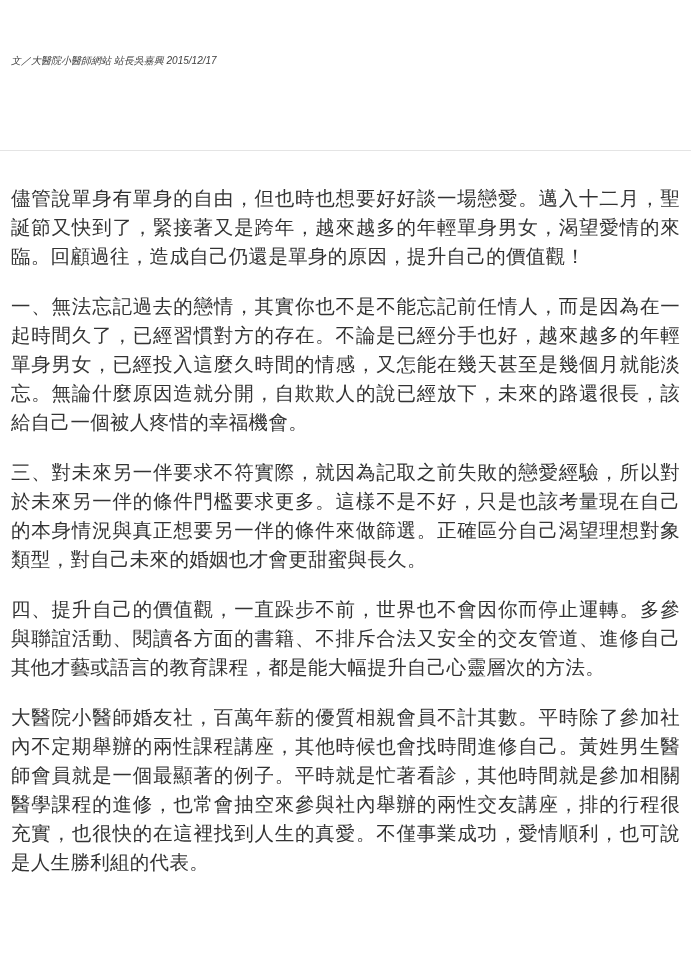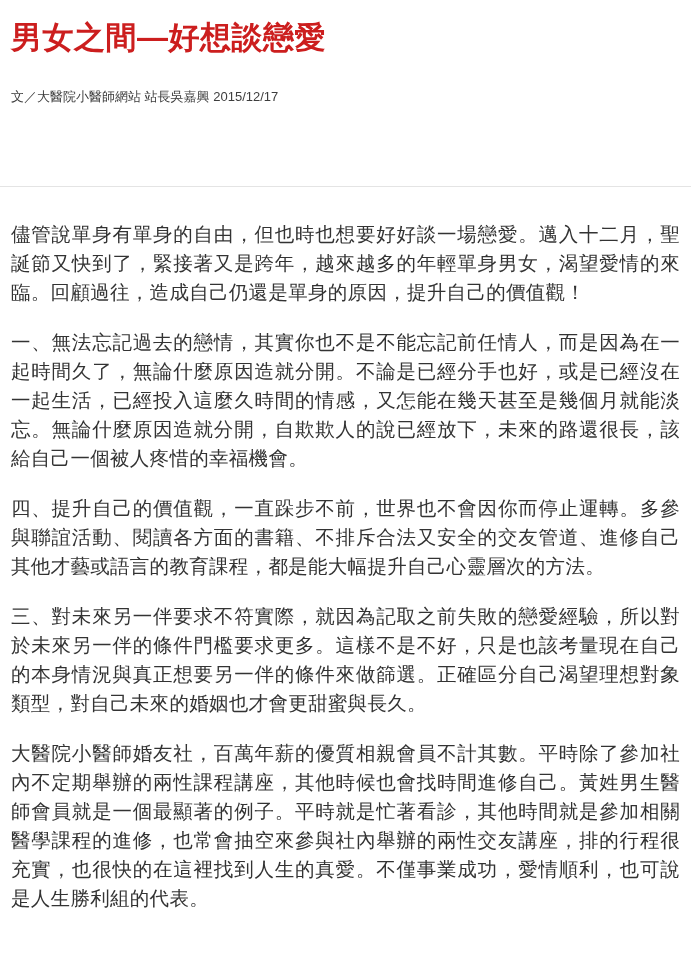--- a/index.html
+++ b/index.html
@@ -22,24 +22,25 @@
   }
   .article-title {
     margin: 19px 0 0 0;
     font-size: 31px;
     line-height: 37px;
     font-weight: 700;
     color: #cc1e1e;
     letter-spacing: 0.5px;
   }
   .article-byline {
-    margin-top: 32px;
-    font-size: 13px;
+    margin-top: 52px;
+    font-size: 10px;
     line-height: 17px;
     color: #3d3d3d;
+    font-style: italic;
   }
   .divider {
     border: none;
     border-top: 1px solid #e4e4e4;
     margin: 81px 0 0 0;
     width: 100%;
     height: 0;
   }
   .article-body {
     padding: 0 11px 20px 11px;
@@ -55,27 +56,26 @@
   .article-body p:first-child {
     margin-top: 33px;
   }
 </style>
 </head>
 <body>
 
 <div class="page">
 
   <div class="article-header">
-    <h1 class="article-title">男女之間—好想談戀愛</h1>
     <div class="article-byline">文／大醫院小醫師網站 站長吳嘉興 2015/12/17</div>
   </div>
 
   <hr class="divider">
 
   <div class="article-body">
     <p>儘管說單身有單身的自由，但也時也想要好好談一場戀愛。邁入十二月，聖誕節又快到了，緊接著又是跨年，越來越多的年輕單身男女，渴望愛情的來臨。回顧過往，造成自己仍還是單身的原因，提升自己的價值觀！</p>
-    <p>一、無法忘記過去的戀情，其實你也不是不能忘記前任情人，而是因為在一起時間久了，無論什麼原因造就分開。不論是已經分手也好，或是已經沒在一起生活，已經投入這麼久時間的情感，又怎能在幾天甚至是幾個月就能淡忘。無論什麼原因造就分開，自欺欺人的說已經放下，未來的路還很長，該給自己一個被人疼惜的幸福機會。</p>
+    <p>一、無法忘記過去的戀情，其實你也不是不能忘記前任情人，而是因為在一起時間久了，已經習慣對方的存在。不論是已經分手也好，越來越多的年輕單身男女，已經投入這麼久時間的情感，又怎能在幾天甚至是幾個月就能淡忘。無論什麼原因造就分開，自欺欺人的說已經放下，未來的路還很長，該給自己一個被人疼惜的幸福機會。</p>
+    <p>三、對未來另一伴要求不符實際，就因為記取之前失敗的戀愛經驗，所以對於未來另一伴的條件門檻要求更多。這樣不是不好，只是也該考量現在自己的本身情況與真正想要另一伴的條件來做篩選。正確區分自己渴望理想對象類型，對自己未來的婚姻也才會更甜蜜與長久。</p>
     <p>四、提升自己的價值觀，一直跺步不前，世界也不會因你而停止運轉。多參與聯誼活動、閱讀各方面的書籍、不排斥合法又安全的交友管道、進修自己其他才藝或語言的教育課程，都是能大幅提升自己心靈層次的方法。</p>
-    <p>三、對未來另一伴要求不符實際，就因為記取之前失敗的戀愛經驗，所以對於未來另一伴的條件門檻要求更多。這樣不是不好，只是也該考量現在自己的本身情況與真正想要另一伴的條件來做篩選。正確區分自己渴望理想對象類型，對自己未來的婚姻也才會更甜蜜與長久。</p>
     <p>大醫院小醫師婚友社，百萬年薪的優質相親會員不計其數。平時除了參加社內不定期舉辦的兩性課程講座，其他時候也會找時間進修自己。黃姓男生醫師會員就是一個最顯著的例子。平時就是忙著看診，其他時間就是參加相關醫學課程的進修，也常會抽空來參與社內舉辦的兩性交友講座，排的行程很充實，也很快的在這裡找到人生的真愛。不僅事業成功，愛情順利，也可說是人生勝利組的代表。</p>
   </div>
 
 </div>
 
 </body></html>

